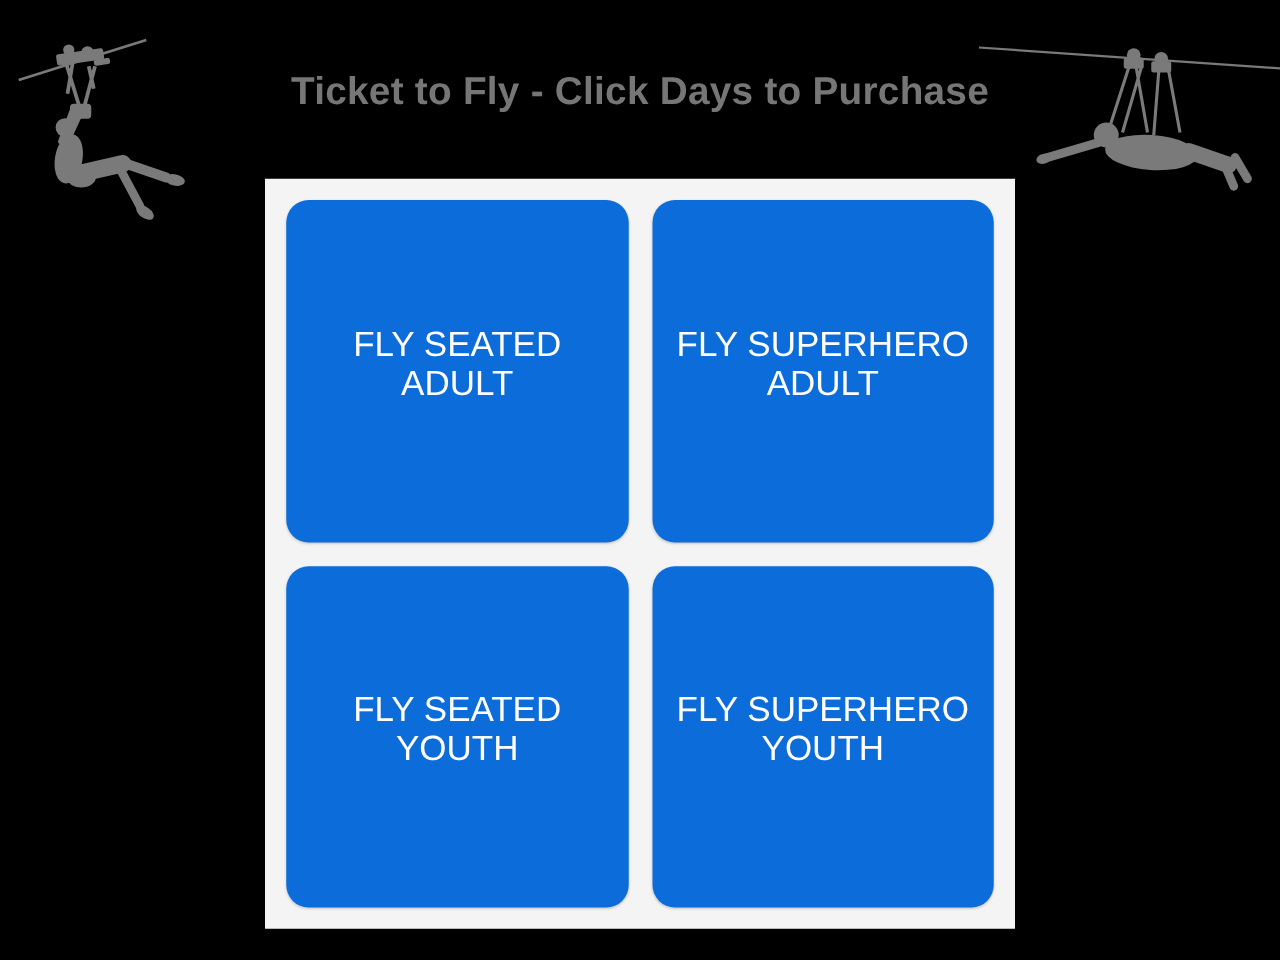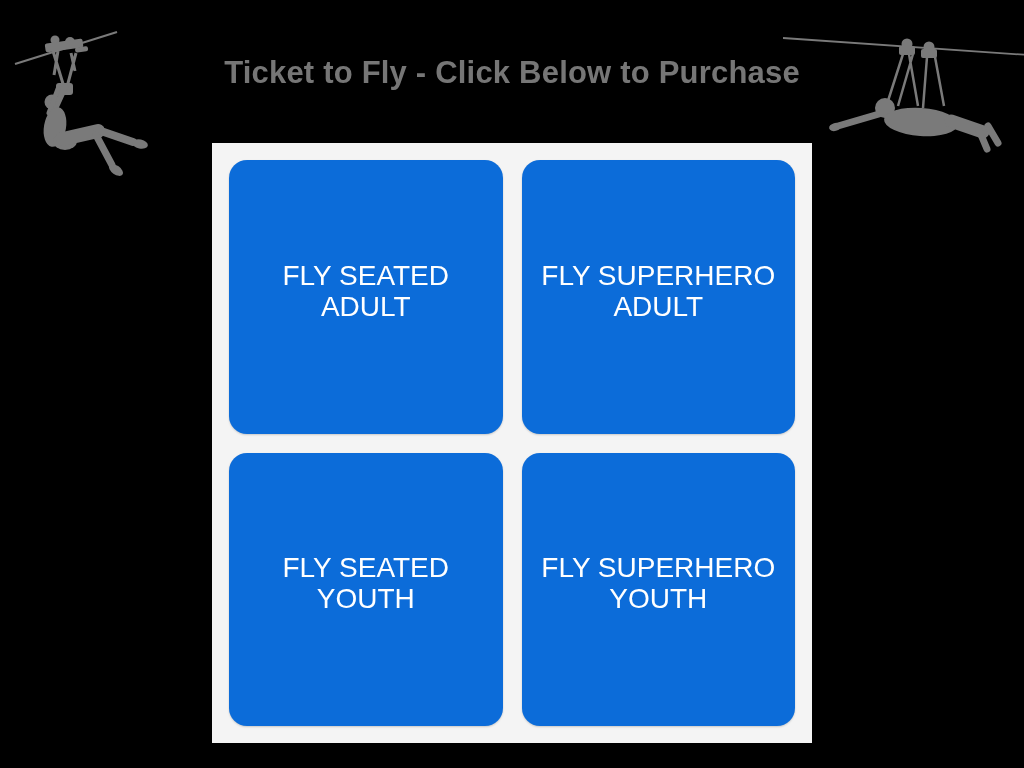--- a/index.html
+++ b/index.html
@@ -106,21 +106,21 @@
       <ellipse cx="52" cy="109" rx="6" ry="4" fill="currentColor" transform="rotate(-15 52 109)"></ellipse>
       <circle cx="102" cy="90" r="10" fill="currentColor"></circle>
       <ellipse cx="138" cy="104" rx="37" ry="14" fill="currentColor" transform="rotate(4 138 104)"></ellipse>
       <path d="M168,103 L200,114" stroke="currentColor" stroke-width="13" stroke-linecap="round" fill="none"></path>
       <path d="M196,112 L204,131" stroke="currentColor" stroke-width="7" stroke-linecap="round" fill="none"></path>
       <path d="M205,108 L215,125" stroke="currentColor" stroke-width="7" stroke-linecap="round" fill="none"></path>
     </svg>
   </div>
 
   <div class="title">
-    <div>Ticket to Fly - Click Below to Purchase</div>
+    <div>Ticket to Fly - Click Days to Purchase</div>
   </div>
 
   <div class="ticket-panel">
 
     <button class="ticket-button" aria-label="FLY SEATED ADULT">
       <span class="label">
         <span>FLY SEATED</span>
         <span>ADULT</span>
       </span>
     </button>

